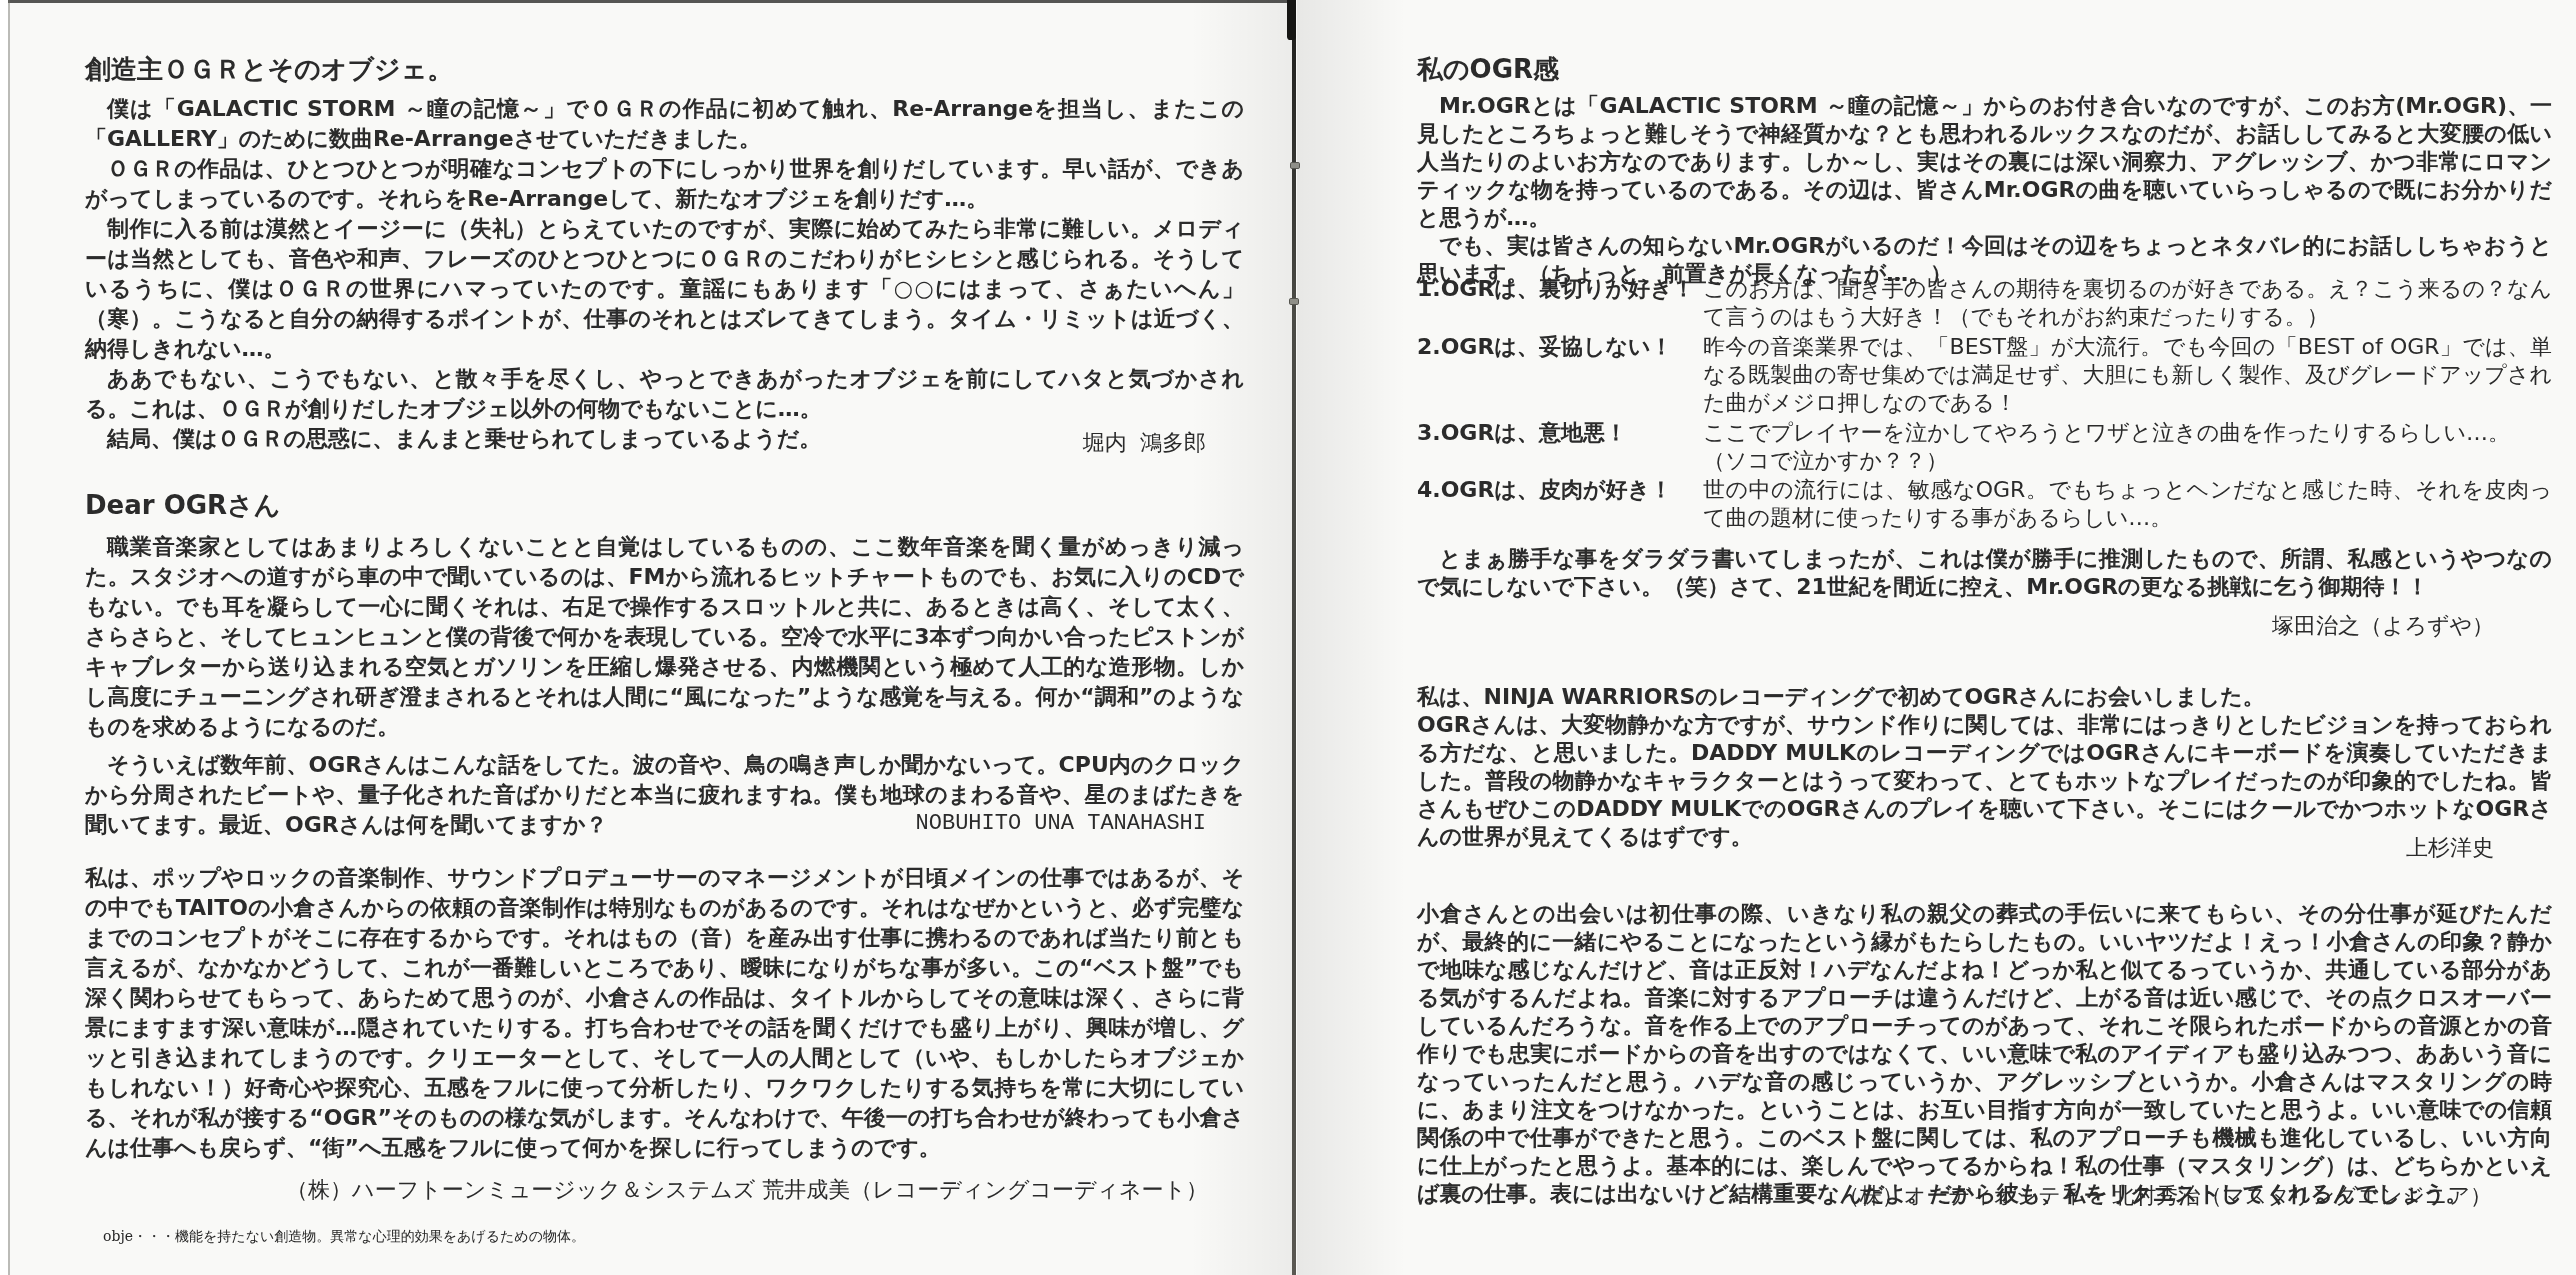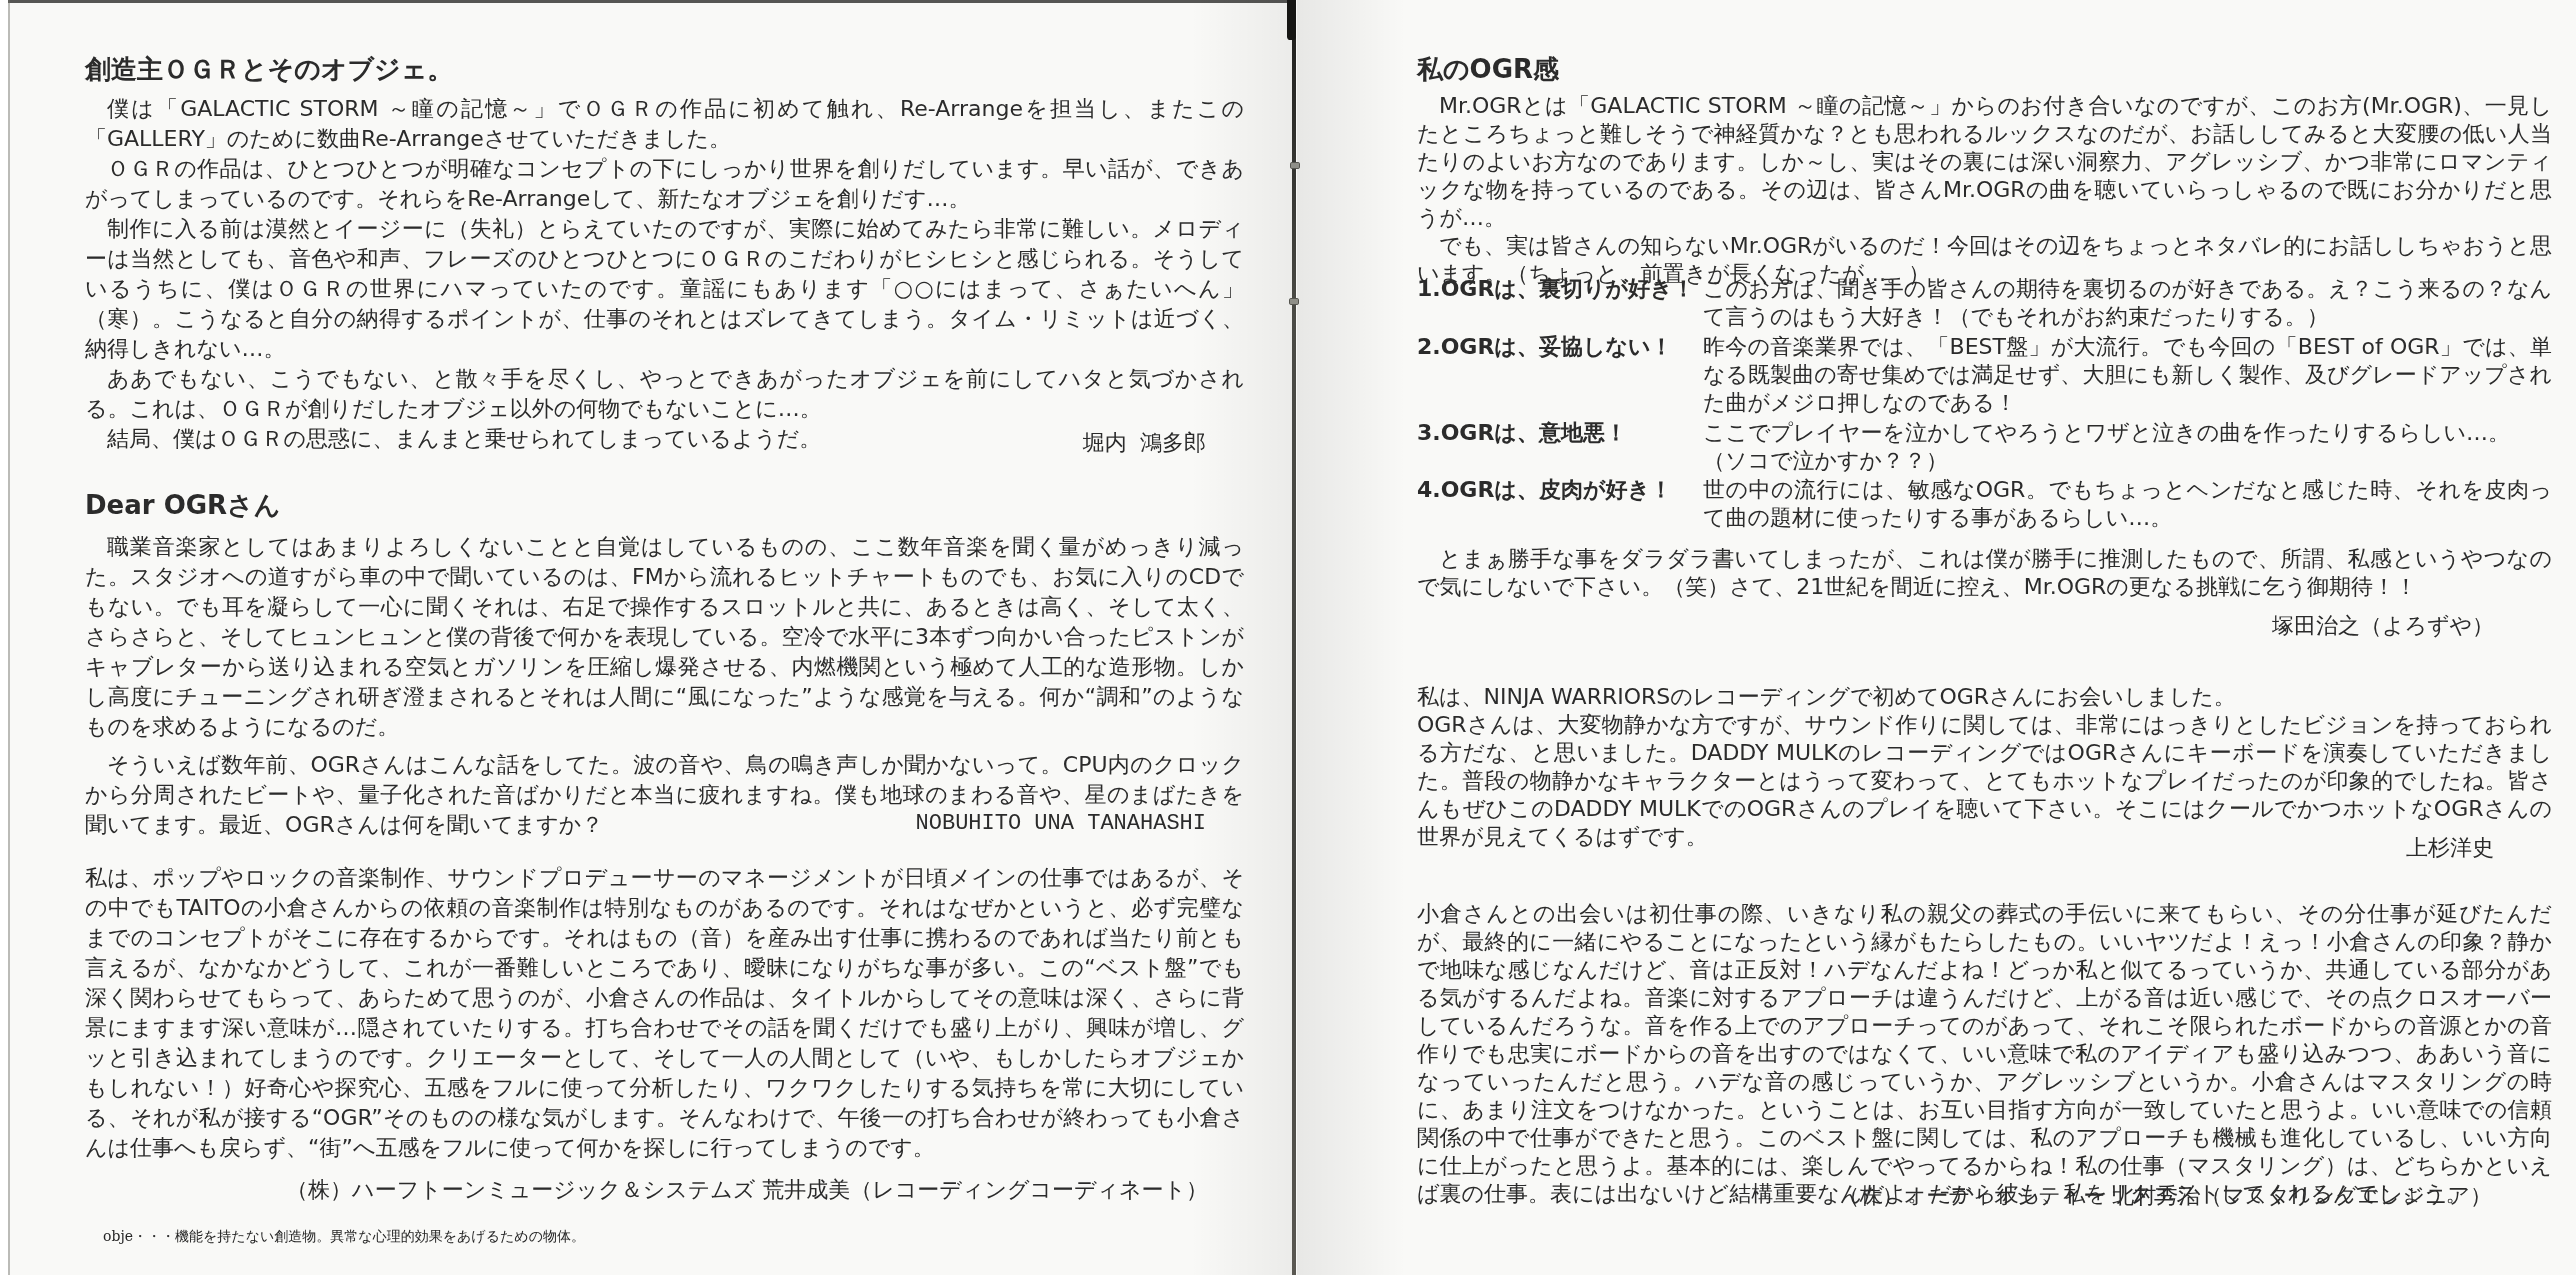--- a/index.html
+++ b/index.html
@@ -27,21 +27,21 @@
                  border-radius:0 0 3.6px 3.6px; }
   .staple { position:absolute; width:8.2px; height:4.5px; background:#8f8f88; border:0.9px solid #55554f; border-radius:1.8px; }
   #staple-top { left:1282px; top:162px; }
   #staple-bottom { left:1281px; top:298px; }
 
   .page { position:absolute; top:0; height:100%; }
   #pageL { left:77px;  width:1159px; font-size:22px; line-height:30px; }
   #pageR { left:1409px; width:1135px; font-size:22px;  line-height:28px; }
 
   .blk { position:absolute; left:0; right:0; }
-  p { margin:0; text-align:justify; }
+  p { margin:0; text-align:justify;font-weight:bold; }
   .ind { text-indent:1em; }
   .gap { margin-top:8.2px; }
   .ttl { font-weight:bold; font-size:26px; line-height:31px; }
   .sig { text-align:right; padding-right:38px;font-family:Liberation Mono, monospace; }
   #pageR .sig { padding-right:58px; }
   .credit { text-align:right; padding-right:36px; }
   #pageR .credit { padding-right:60px; }
   #l-foot { font-family:"DejaVu Serif", serif; font-size:14px; padding-left:18px; color:#262626; }
 
   

